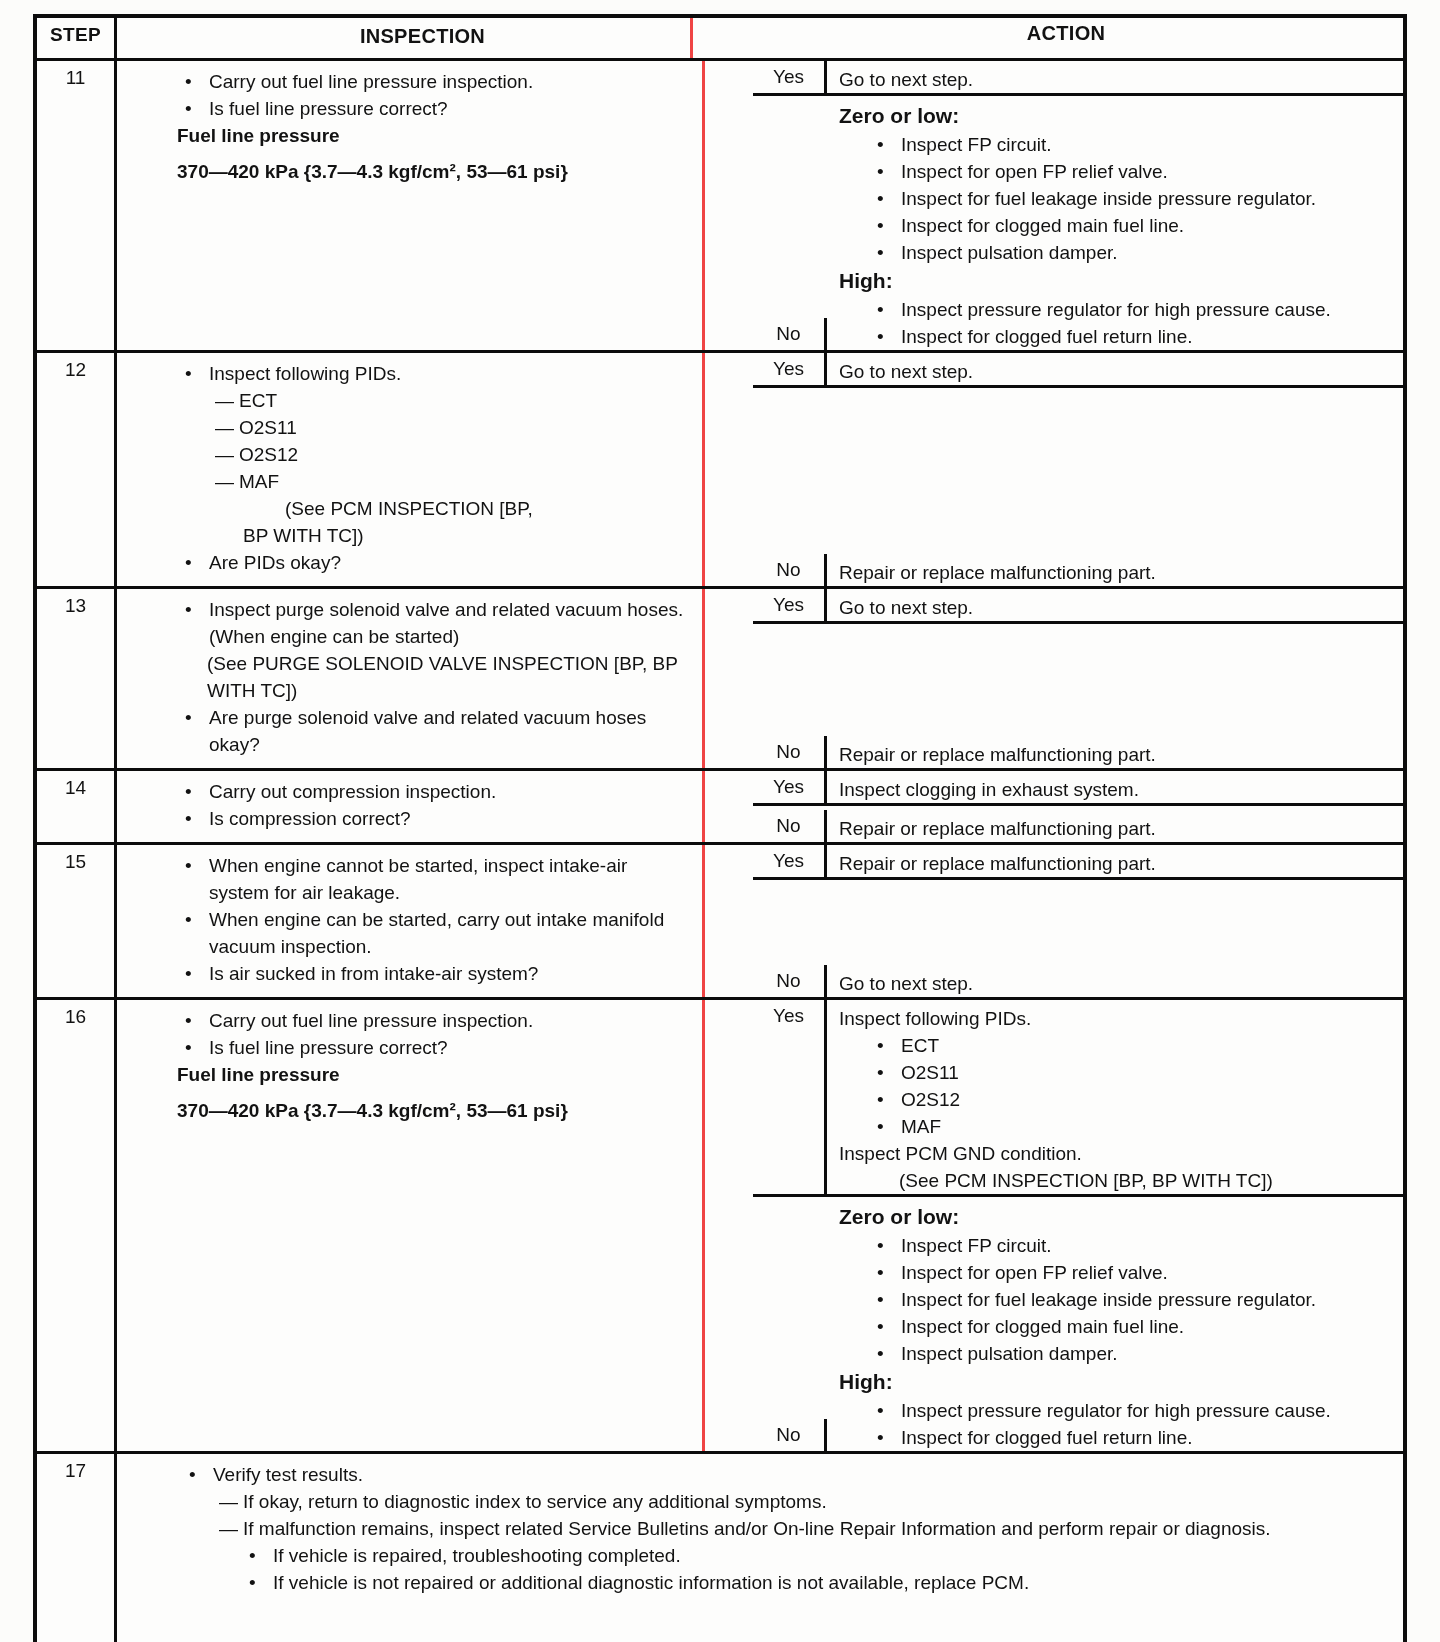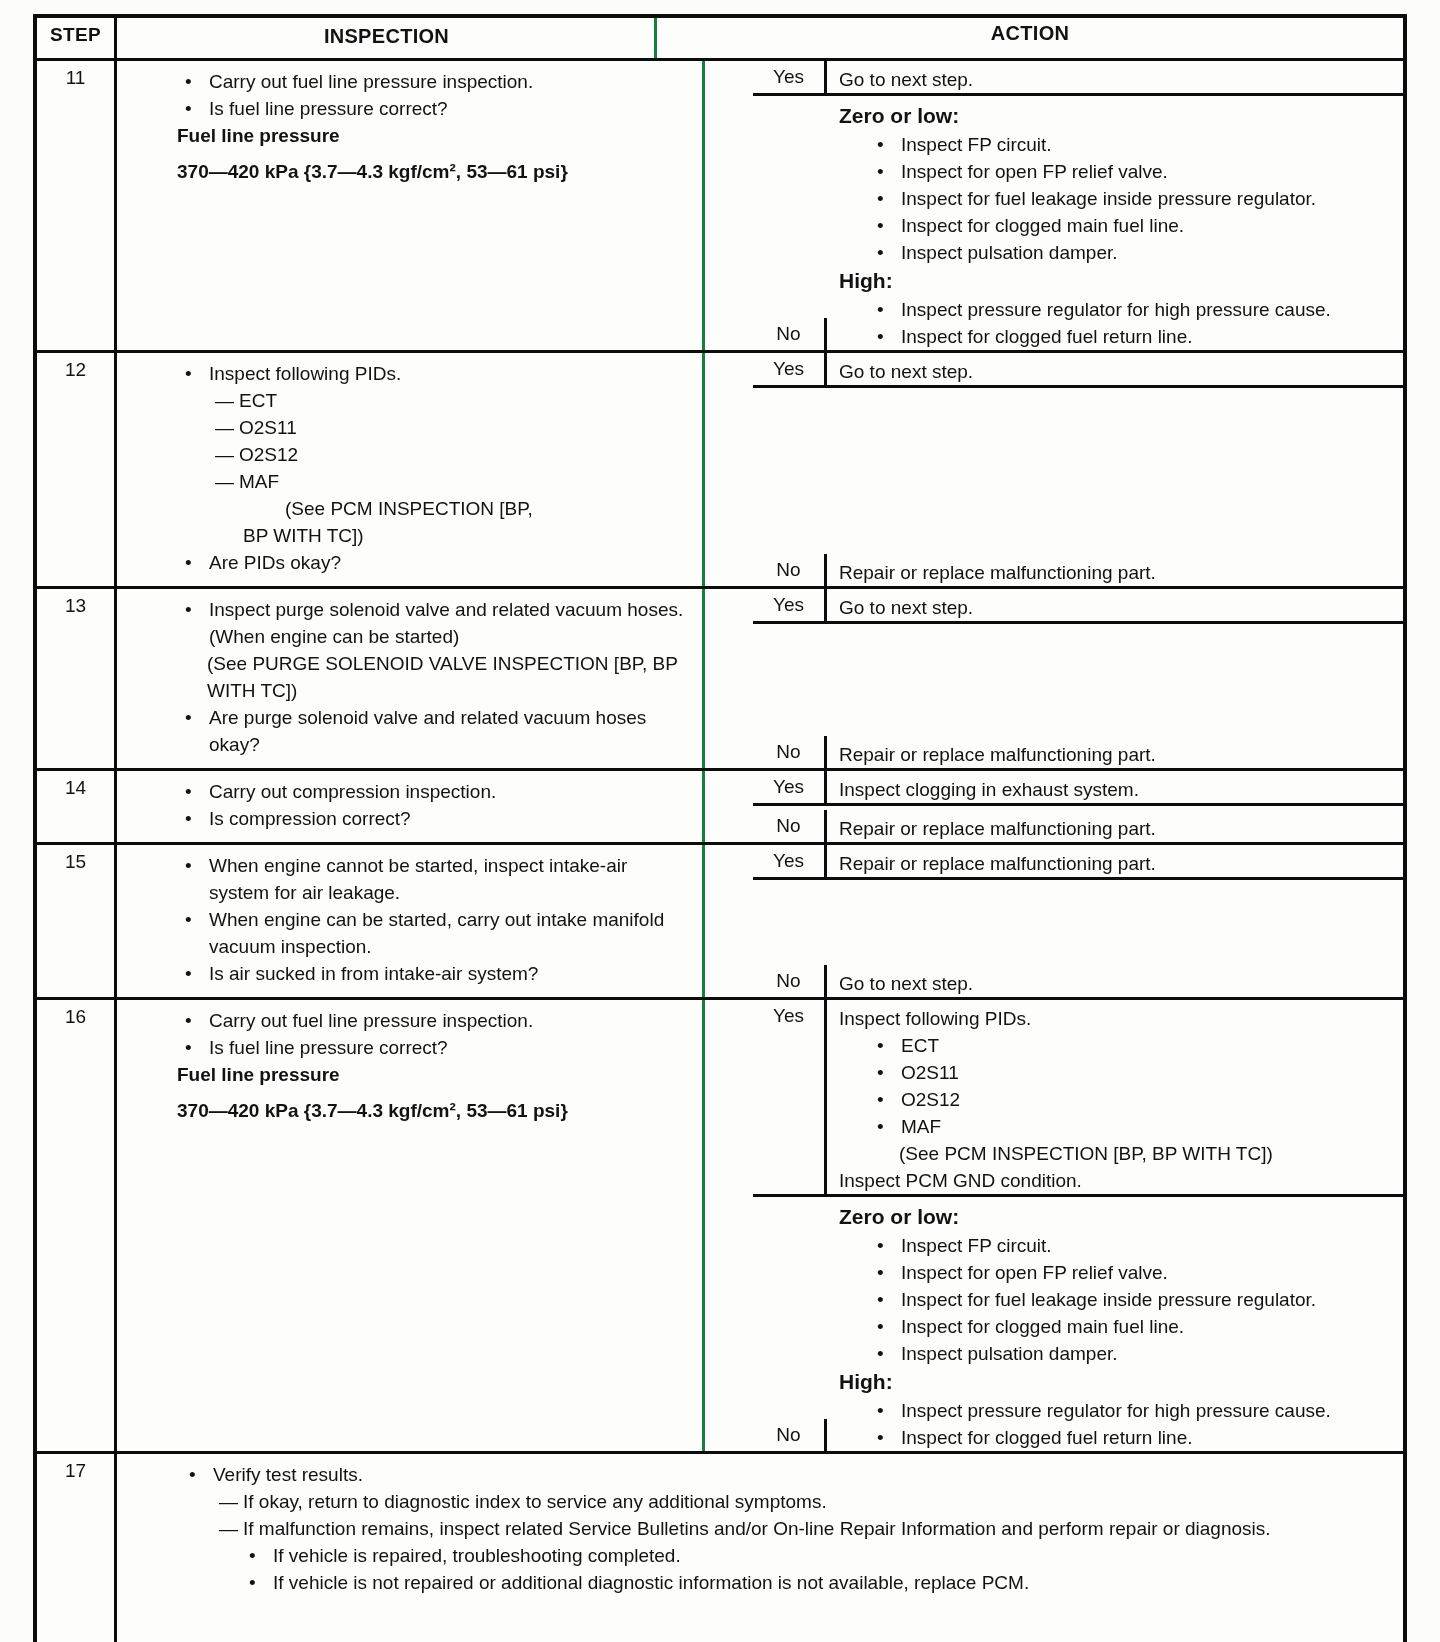--- a/index.html
+++ b/index.html
@@ -10,40 +10,40 @@
     width: 1440px;
     min-height: 1642px;
     margin: 0 auto;
     background: #fcfcfa;
     padding: 14px 33px 22px 33px;
   }
   .table {
     border: 4px solid #0c0c0c;
     background: #fdfdfc;
   }
-  .hrow { display: flex; }
+  .hrow { display: flex; gap: 36px; }
   .row { display: flex; border-top: 3px solid #0c0c0c; gap: 48px; }
   .cell { min-width: 0; }
   .hcell {
     font-weight: bold;
     font-size: 20px;
     text-align: center;
     padding: 4px 4px 5px 4px;
     letter-spacing: 0.3px;
   }
   .cell.step {
     flex: 0 0 80px;
     border-right: 3px solid #0c0c0c;
     text-align: center;
     padding: 6px 4px;
     font-size: 19px;
   }
   .cell.insp {
     flex: 0 0 540px;
-    border-right: 3px solid #15803d;
+    border-right: 3px solid #ef4444;
     padding: 7px 10px 10px 12px;
   }
   .hcell.actionh { flex: 1 1 auto; }
   .actions { flex: 1 1 auto; display: flex; flex-direction: column; }
   .subrow { display: flex; flex: 0 0 auto; }
   .subrow + .subrow { border-top: 3px solid #0c0c0c; }
   .subrow:last-child { flex: 1 0 auto; align-items: flex-end; }
   .cell.ans {
     flex: 0 0 74px;
     border-right: 3px solid #0c0c0c;
@@ -327,25 +327,25 @@
                   <span class="txt">O2S11</span>
                 </div>
                 <div class="line" style="margin-left: 30px;">
                   <span class="marker">•</span>
                   <span class="txt">O2S12</span>
                 </div>
                 <div class="line" style="margin-left: 30px;">
                   <span class="marker">•</span>
                   <span class="txt">MAF</span>
                 </div>
+                <div class="line">
+                  <span class="txt">Inspect PCM GND condition.</span>
+                </div>
                 <div class="line" style="margin-left: 60px;">
                   <span class="txt">(See PCM INSPECTION [BP, BP WITH TC])</span>
-                </div>
-                <div class="line">
-                  <span class="txt">Inspect PCM GND condition.</span>
                 </div>
               </div>
             </div>
             <div class="subrow">
               <div class="cell ans"><span>No</span></div>
               <div class="cell abody">
                 <div class="line big">
                   <span class="txt">Zero or low:</span>
                 </div>
                 <div class="line" style="margin-left: 30px;">

